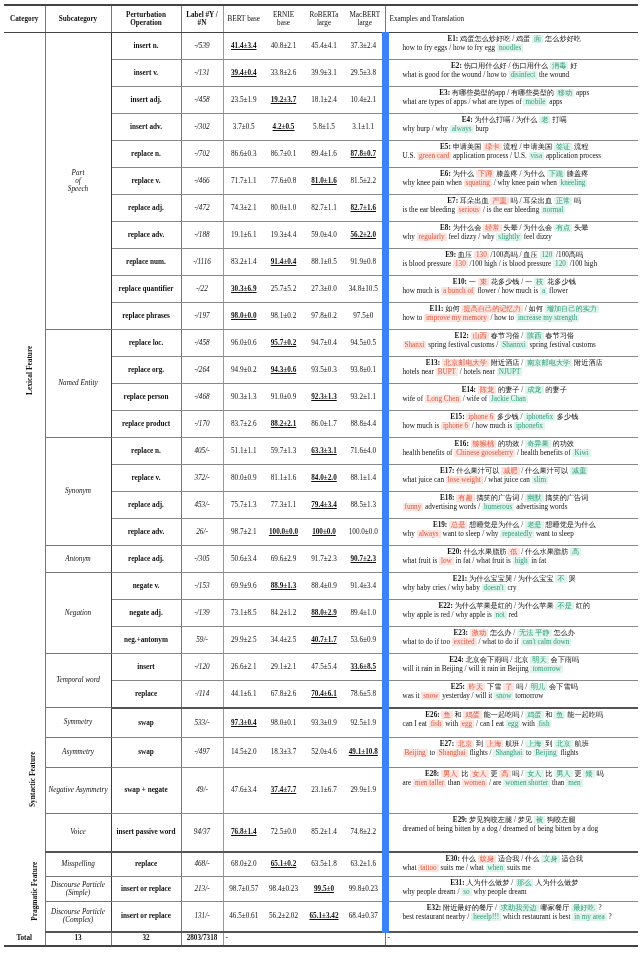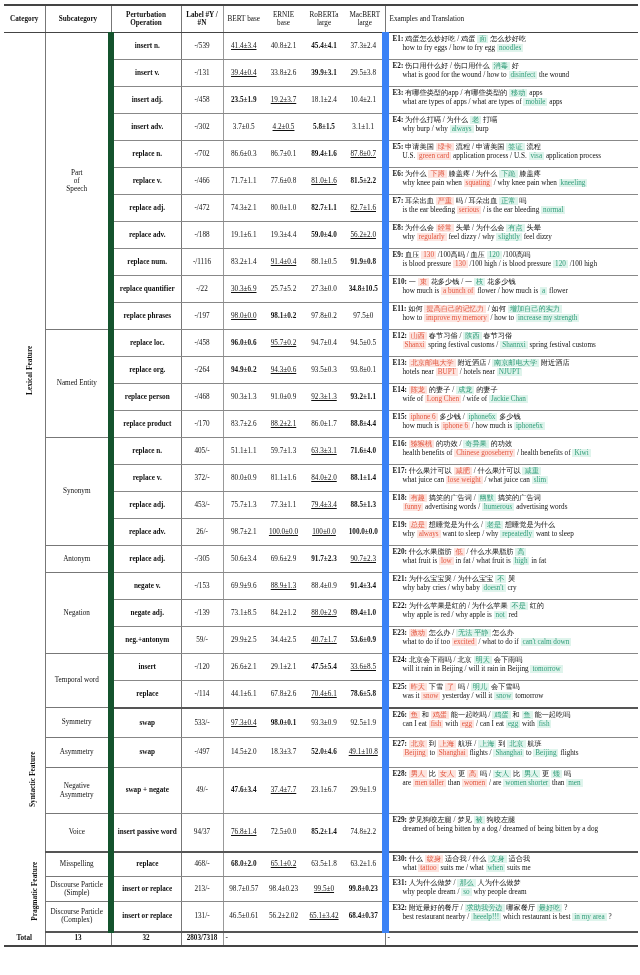--- a/index.html
+++ b/index.html
@@ -7,32 +7,32 @@
   #wrap { position:absolute; left:4px; top:4px; width:634px; }
   table { border-collapse:collapse; width:634px; table-layout:fixed; font-size:7.2px; line-height:1.15; }
   th, td { padding:0 2px; vertical-align:middle; text-align:center; }
   thead th { font-weight:normal; border-top:2px solid #444; border-bottom:1.5px solid #444; height:26px; font-size:7.2px; }
   thead th.b { font-weight:bold; }
   thead th.ex { text-align:left; padding-left:4px; }
   .vr { border-right:1px solid #777; }
   .vr2 { border-right:1.5px solid #999; }
   td.cat { font-weight:bold; border-right:1px solid #777; }
   td.cat .rot { display:inline-block; transform:rotate(-90deg); white-space:nowrap; font-size:7.4px; }
-  td.sub { border-right:6px solid #14532d; border-bottom:1px solid #777; }
+  td.sub { border-right:1px solid #14532d; border-bottom:1px solid #777;font-style:italic; }
   td.op, td.lab { border-bottom:1px solid #888; }
   td.op { border-right:1px solid #777;font-weight:bold; }
-  td.lab { border-right:1.5px solid #999; }
+  td.lab { border-right:1.5px solid #999;font-style:italic; }
   td.num { border-bottom:1px solid #888; white-space:nowrap; }
   td.num.last { border-right:7px solid #3b82f6; }
   td.ex { text-align:left; vertical-align:top; padding:2px 2px 1px 4px; border-bottom:1px solid #888; white-space:nowrap; overflow:hidden; }
-  .ex .l1 { display:block; }
+  .ex .l1 { display:block;text-align:center; }
   .ex .l2 { display:block; padding-left:10px; margin-top:1px; }
   .eid { font-weight:bold; }
-  .bold { font-weight:bold; }
-  .ul { text-decoration:underline; }
+  .bold { font-weight:normal; }
+  .ul { text-decoration:underline;font-weight:bold; }
   .neg { background:#fde4df; color:#e2553e; padding:0 2px; }
   .pos { background:#dff4ec; color:#2f9c78; padding:0 2px; }
   tr.sec-end td { border-bottom:2px solid #555 !important; }
   tr.total td { font-weight:bold; height:12px; border-bottom:2px solid #444; }
   tr.total td.dash { font-weight:normal; text-align:left; }
 </style>
 </head>
 <body>
 
 <div id="wrap">

